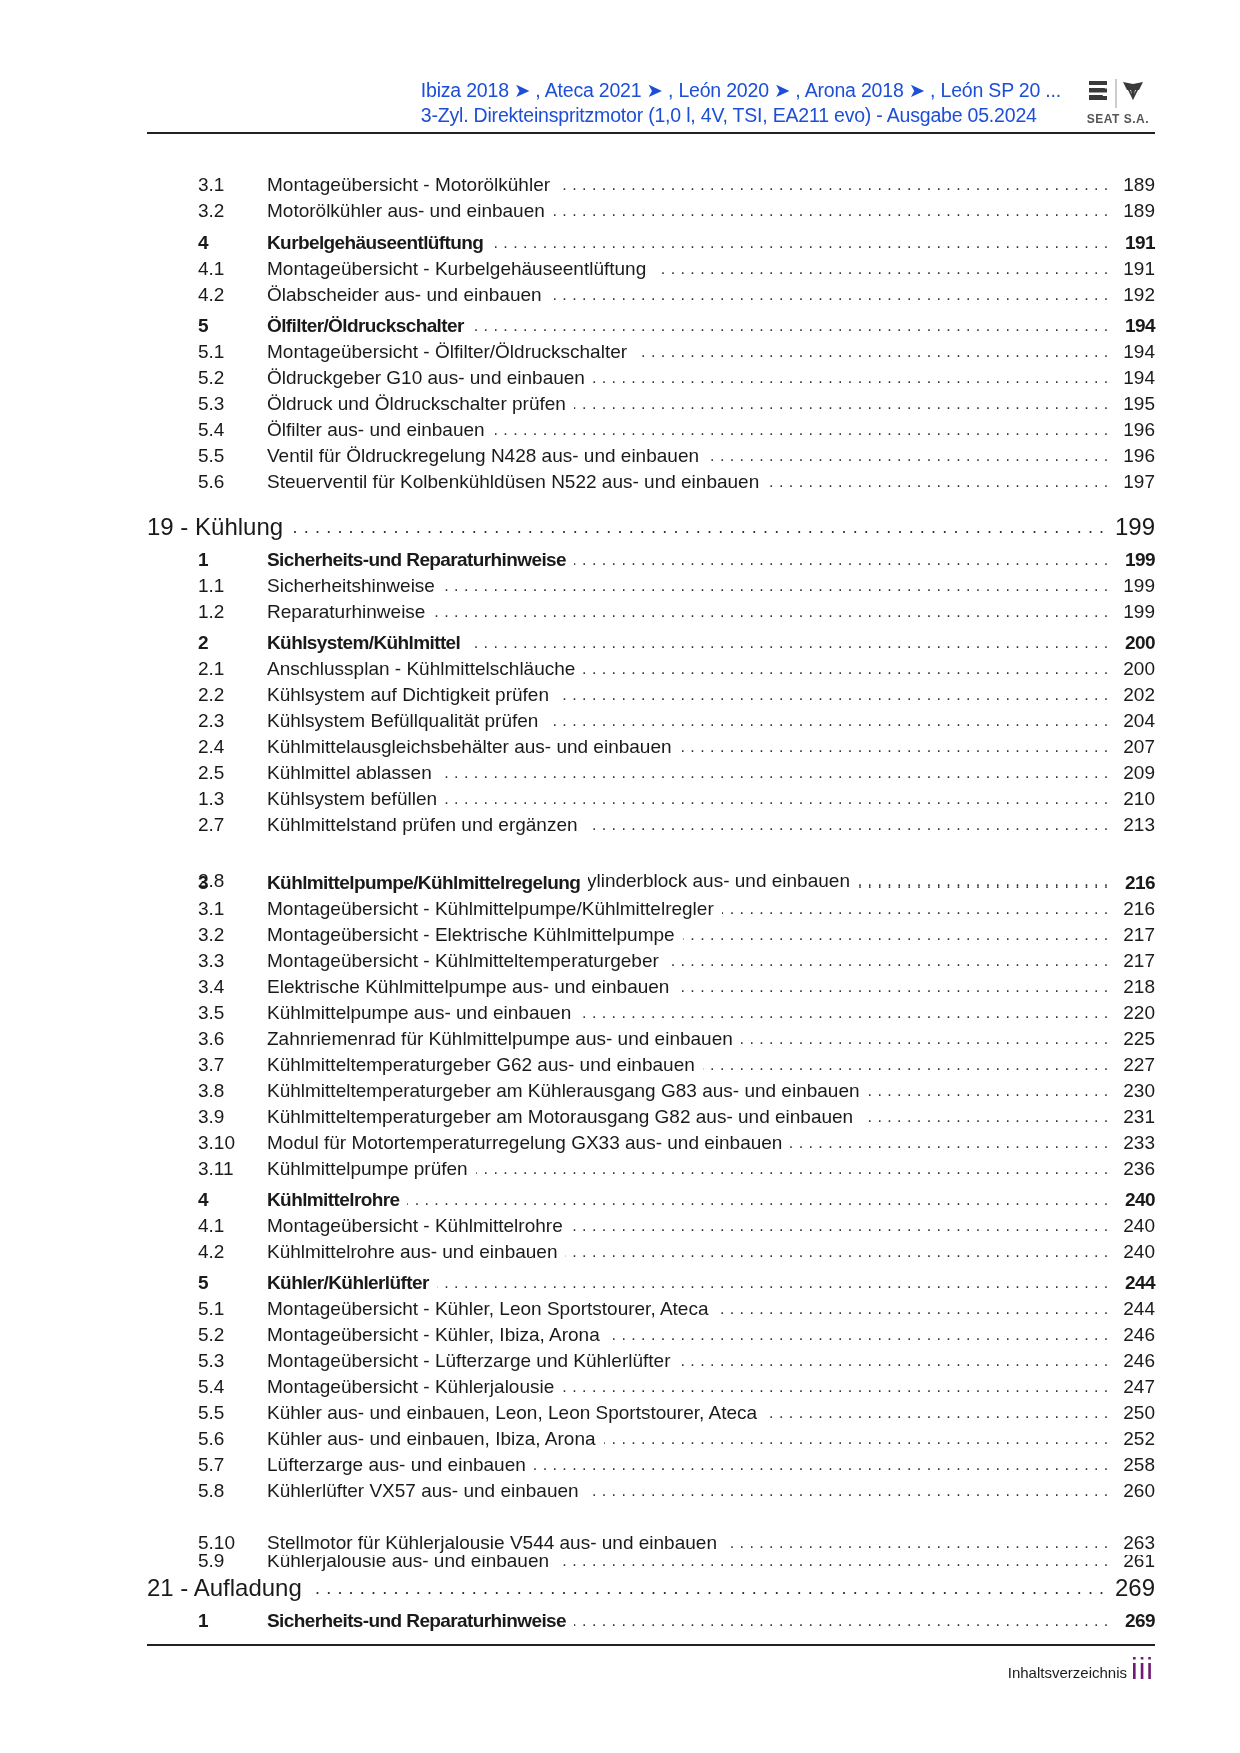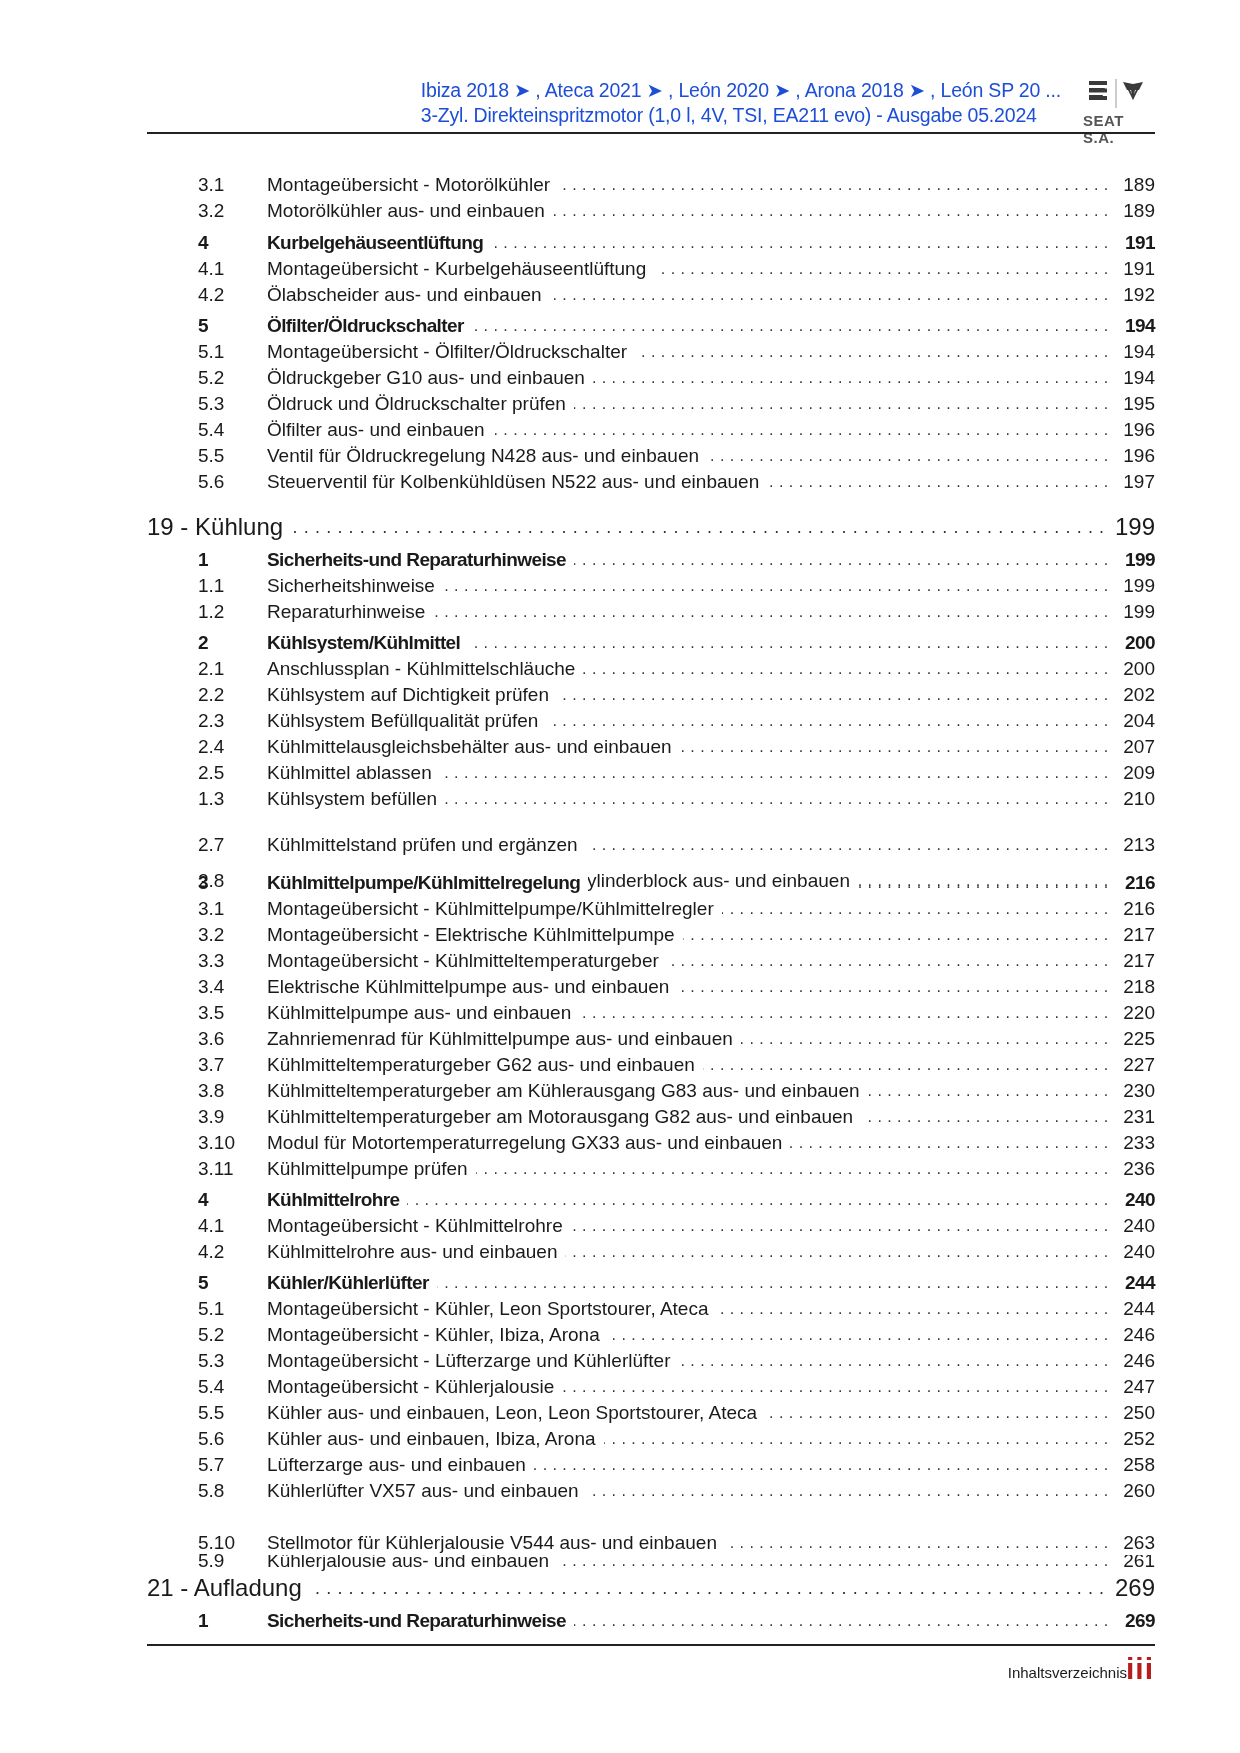--- a/index.html
+++ b/index.html
@@ -2,38 +2,38 @@
 <html><head>
 <meta charset="utf-8">
 <style>
   html, body { margin: 0; padding: 0; background: #ffffff; }
   body { width: 1240px; height: 1753px; position: relative; overflow: hidden;
          font-family: "Liberation Sans", sans-serif; color: #1a1a1a; }
   .header { position: absolute; left: 147px; top: 78px; width: 1008px; height: 56px; }
   .header-text { position: absolute; right: 94px; top: 0; text-align: left; font-size: 19.5px; line-height: 25px; color: #1d4ed8; letter-spacing: -0.2px; }
   .logo { position: absolute; right: 0; top: 0; width: 72px; height: 50px; }
   .logo svg { display: block; }
-  .logo-caption { position: absolute; right: 6px; top: 34px; font-size: 15px; font-weight: bold; color: #555; letter-spacing: 0.5px; }
+  .logo-caption { position: absolute; right: 6px; top: 34px; font-size: 12px; font-weight: bold; color: #555; letter-spacing: 0.5px; }
   .header-rule { position: absolute; left: 147px; top: 132px; width: 1008px; height: 2px; background: #222; }
 
   .toc { position: absolute; left: 147px; top: 0; width: 1008px; }
   .row { position: absolute; left: 0; width: 1008px; height: 24px; font-size: 19px; line-height: 24px; }
   .row .num { position: absolute; left: 51px; top: 0; }
   .row .title { position: absolute; left: 120px; top: 0; background: #fff; padding-right: 8px; z-index: 2; white-space: nowrap; }
   .row .page { position: absolute; right: 0; top: 0; background: #fff; padding-left: 10px; z-index: 2; }
   .row .dots { position: absolute; left: 120px; right: 46px; top: 0; overflow: hidden; white-space: nowrap; z-index: 1;
                letter-spacing: 5.4px; color: #333; font-size: 16px; }
   .row.bold .title, .row.bold .page, .row.bold .num { font-weight: bold; letter-spacing: -0.6px; }
   .row.chapter { height: 30px; font-size: 24px; line-height: 30px; }
   .row.chapter .title { left: 0; }
   .row.chapter .dots { left: 0; font-size: 18px; letter-spacing: 6.2px; right: 52px; }
 
   .footer-rule { position: absolute; left: 147px; top: 1644px; width: 1008px; height: 2px; background: #222; }
   .footer-label { position: absolute; right: 113px; top: 1664px; font-size: 15px; color: #1a1a1a; }
-  .footer-page { position: absolute; right: 86px; top: 1652px; font-size: 30px; color: #b91c1c; letter-spacing: 1px; font-weight: bold; }
+  .footer-page { position: absolute; right: 86px; top: 1652px; font-size: 30px; color: #701a75; letter-spacing: 1px; }
 </style>
 </head>
 <body>
 
 <div class="header">
   <div class="header-text">
     <div>Ibiza 2018 ➤ , Ateca 2021 ➤ , León 2020 ➤ , Arona 2018 ➤ , León SP 20 ...</div>
     <div>3-Zyl. Direkteinspritzmotor (1,0 l, 4V, TSI, EA211 evo) - Ausgabe 05.2024</div>
   </div>
   <div class="logo">
@@ -184,21 +184,21 @@
       <span class="dots">........................................................................................................................................................................................................</span>
       <span class="title">Kühlmittel ablassen</span>
       <span class="page">209</span>
     </div>
     <div class="row" style="top: 787px;">
       <span class="num">1.3</span>
       <span class="dots">........................................................................................................................................................................................................</span>
       <span class="title">Kühlsystem befüllen</span>
       <span class="page">210</span>
     </div>
-    <div class="row" style="top: 813px; margin-top: 20px;">
+    <div class="row" style="top: 813px;">
       <span class="num">2.7</span>
       <span class="dots">........................................................................................................................................................................................................</span>
       <span class="title">Kühlmittelstand prüfen und ergänzen</span>
       <span class="page">213</span>
     </div>
     <div class="row" style="top: 869px;">
       <span class="num">2.8</span>
       <span class="dots">........................................................................................................................................................................................................</span>
       <span class="title">Verschlussdeckel für Kühlsystem im Zylinderblock aus- und einbauen</span>
       <span class="page">214</span>

